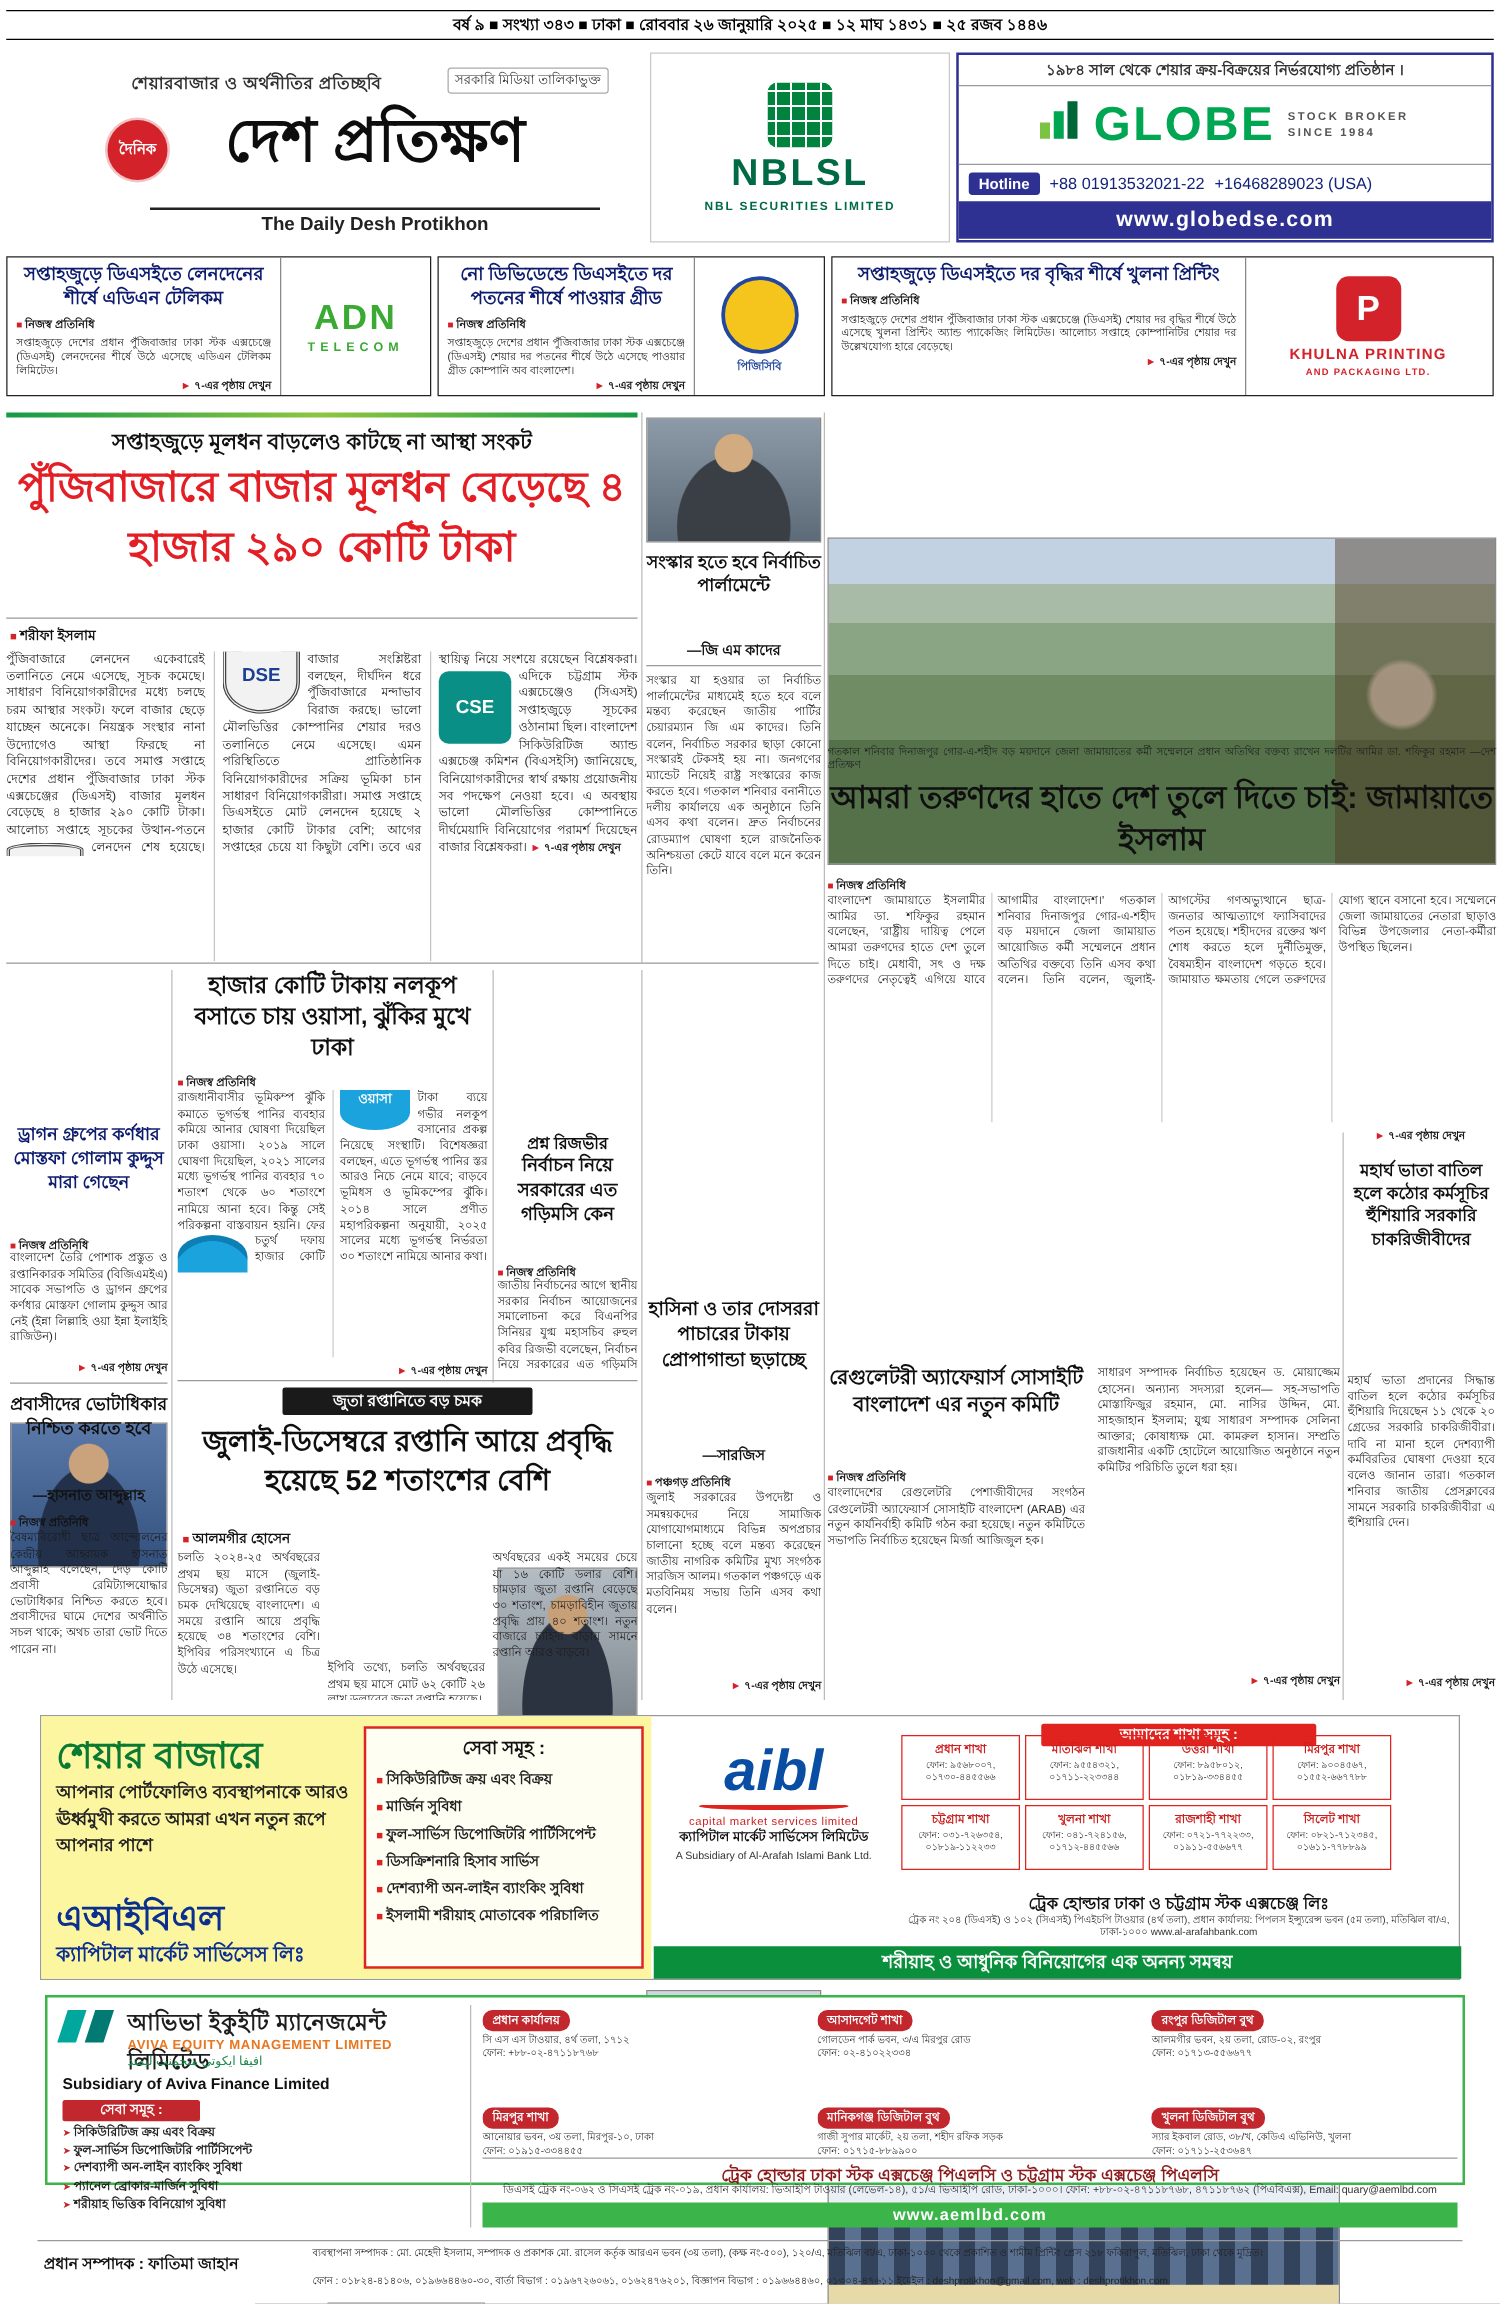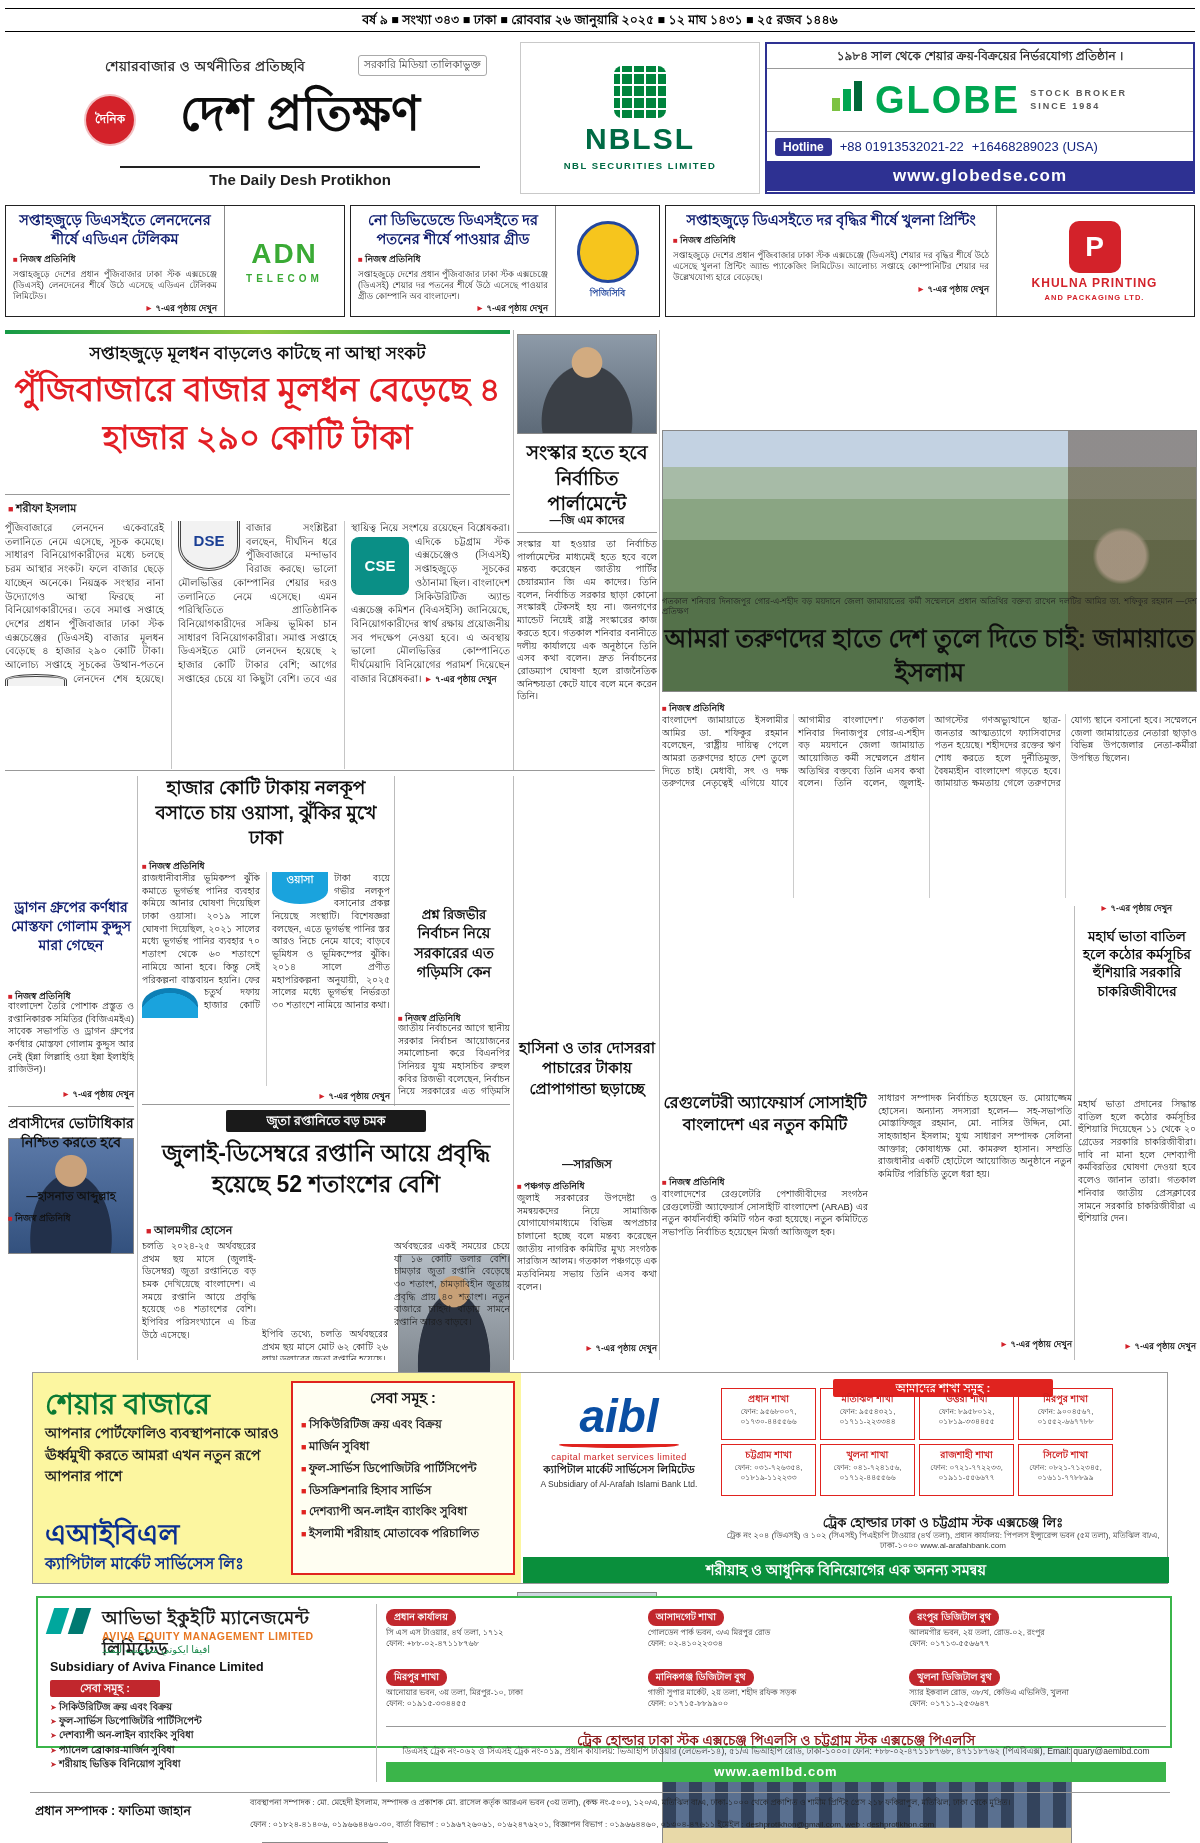--- a/index.html
+++ b/index.html
@@ -114,21 +114,21 @@
 
 .ad2{border:2px solid #3bb54a;background:#fff}
 .av-ic{display:inline-block;width:15px;height:26px;background:#00a79d;transform:skewX(-18deg);box-shadow:22px 0 0 #007a72}
 .av-bn{font-size:18px;font-weight:bold;color:#1d1d1d;letter-spacing:.5px}
 .av-en{font-size:10.5px;font-weight:bold;color:#e87722;letter-spacing:.5px}
 .av-ar{font-size:10px;color:#1d8a4e}
 .av-sub{font-size:12.5px;font-weight:bold;color:#111}
 .av-svch{background:#c1272d;color:#fff;font-size:11px;font-weight:bold;text-align:center;line-height:17px;border-radius:2px;width:110px}
 .av-item{font-size:9.8px;font-weight:bold;color:#222;line-height:1.45}
 .av-item::before{content:"➤ ";color:#c1272d;font-size:8px}
-.av-grid{display:grid;grid-template-columns:repeat(3,1fr);gap:5px}
+.av-grid{display:grid;grid-template-columns:repeat(3,1fr);gap:23px}
 .av-box{overflow:hidden;height:55px}
 .av-bname{display:inline-block;background:#c1272d;color:#fff;font-size:9.5px;font-weight:bold;padding:1px 8px;border-radius:8px;margin-bottom:2px}
 .av-bline{font-size:8px;color:#333;line-height:1.35}
 .av-trek{font-size:13.5px;font-weight:bold;color:#8b1a1a;text-align:center;border-top:1px solid #999;padding-top:3px}
 .av-detail{font-size:8.5px;color:#333;text-align:center;line-height:1.3}
 .av-web{background:#3bb54a;color:#fff;font-size:13px;font-weight:bold;text-align:center;line-height:20px;letter-spacing:1px}
 
 
 .ft-ed{font-size:12.5px;font-weight:bold}
 .ft-ln{font-size:8px;color:#222;text-align:justify;line-height:1.35}
@@ -220,21 +220,21 @@
   <div class="abs lead-body clip" style="left:5px;top:521px;width:505px;height:248px">
     <span>পুঁজিবাজারে লেনদেন একেবারেই তলানিতে নেমে এসেছে, সূচক কমেছে। সাধারণ বিনিয়োগকারীদের মধ্যে চলছে চরম আস্থার সংকট। ফলে বাজার ছেড়ে যাচ্ছেন অনেকে। নিয়ন্ত্রক সংস্থার নানা উদ্যোগেও আস্থা ফিরছে না বিনিয়োগকারীদের। তবে সমাপ্ত সপ্তাহে দেশের প্রধান পুঁজিবাজার ঢাকা স্টক এক্সচেঞ্জের (ডিএসই) বাজার মূলধন বেড়েছে ৪ হাজার ২৯০ কোটি টাকা। আলোচ্য সপ্তাহে সূচকের উত্থান-পতনে লেনদেন শেষ হয়েছে।</span>
     <span class="ilogo dse">DSE</span>
     <span>বাজার সংশ্লিষ্টরা বলছেন, দীর্ঘদিন ধরে পুঁজিবাজারে মন্দাভাব বিরাজ করছে। ভালো মৌলভিত্তির কোম্পানির শেয়ার দরও তলানিতে নেমে এসেছে। এমন পরিস্থিতিতে প্রাতিষ্ঠানিক বিনিয়োগকারীদের সক্রিয় ভূমিকা চান সাধারণ বিনিয়োগকারীরা। সমাপ্ত সপ্তাহে ডিএসইতে মোট লেনদেন হয়েছে ২ হাজার কোটি টাকার বেশি; আগের সপ্তাহের চেয়ে যা কিছুটা বেশি। তবে এর স্থায়িত্ব নিয়ে সংশয়ে রয়েছেন বিশ্লেষকরা।</span>
     <span class="ilogo cse">CSE</span>
     <span>এদিকে চট্টগ্রাম স্টক এক্সচেঞ্জেও (সিএসই) সপ্তাহজুড়ে সূচকের ওঠানামা ছিল। বাংলাদেশ সিকিউরিটিজ অ্যান্ড এক্সচেঞ্জ কমিশন (বিএসইসি) জানিয়েছে, বিনিয়োগকারীদের স্বার্থ রক্ষায় প্রয়োজনীয় সব পদক্ষেপ নেওয়া হবে। এ অবস্থায় ভালো মৌলভিত্তির কোম্পানিতে দীর্ঘমেয়াদি বিনিয়োগের পরামর্শ দিয়েছেন বাজার বিশ্লেষকরা।</span>
     <span class="see">৭-এর পৃষ্ঠায় দেখুন</span>
   </div>
 
   <div class="abs ph por2" style="left:517px;top:334px;width:140px;height:100px"></div>
-  <div class="abs h-sec" style="left:517px;top:440px;width:140px;font-size:19px">সংস্কার হতে হবে নির্বাচিত পার্লামেন্টে</div>
+  <div class="abs h-sec" style="left:517px;top:440px;width:140px;font-size:14px">সংস্কার হতে হবে নির্বাচিত পার্লামেন্টে</div>
   <div class="abs attrib" style="left:517px;top:512px;width:140px">—জি এম কাদের</div>
   <div class="hline" style="left:517px;top:532px;width:140px"></div>
   <div class="abs body-s clip" style="left:517px;top:538px;width:140px;height:230px">সংস্কার যা হওয়ার তা নির্বাচিত পার্লামেন্টের মাধ্যমেই হতে হবে বলে মন্তব্য করেছেন জাতীয় পার্টির চেয়ারম্যান জি এম কাদের। তিনি বলেন, নির্বাচিত সরকার ছাড়া কোনো সংস্কারই টেকসই হয় না। জনগণের ম্যান্ডেট নিয়েই রাষ্ট্র সংস্কারের কাজ করতে হবে। গতকাল শনিবার বনানীতে দলীয় কার্যালয়ে এক অনুষ্ঠানে তিনি এসব কথা বলেন। দ্রুত নির্বাচনের রোডম্যাপ ঘোষণা হলে রাজনৈতিক অনিশ্চয়তা কেটে যাবে বলে মনে করেন তিনি।</div>
 
   <div class="abs ph ph-rally" style="left:662px;top:330px;width:535px;height:262px"></div>
   <div class="abs caption" style="left:662px;top:596px;width:535px">গতকাল শনিবার দিনাজপুর গোর-এ-শহীদ বড় ময়দানে জেলা জামায়াতের কর্মী সম্মেলনে প্রধান অতিথির বক্তব্য রাখেন দলটির আমির ডা. শফিকুর রহমান —দেশ প্রতিক্ষণ</div>
   <div class="abs h-sec" style="left:662px;top:622px;width:535px;font-size:25px">আমরা তরুণদের হাতে দেশ তুলে দিতে চাই: জামায়াতে ইসলাম</div>
   <div class="abs rep" style="left:662px;top:698px">নিজস্ব প্রতিনিধি</div>
   <div class="abs body-s cols4 clip" style="left:662px;top:714px;width:535px;height:184px">বাংলাদেশ জামায়াতে ইসলামীর আমির ডা. শফিকুর রহমান বলেছেন, ‘রাষ্ট্রীয় দায়িত্ব পেলে আমরা তরুণদের হাতে দেশ তুলে দিতে চাই। মেধাবী, সৎ ও দক্ষ তরুণদের নেতৃত্বেই এগিয়ে যাবে আগামীর বাংলাদেশ।’ গতকাল শনিবার দিনাজপুর গোর-এ-শহীদ বড় ময়দানে জেলা জামায়াত আয়োজিত কর্মী সম্মেলনে প্রধান অতিথির বক্তব্যে তিনি এসব কথা বলেন। তিনি বলেন, জুলাই-আগস্টের গণঅভ্যুত্থানে ছাত্র-জনতার আত্মত্যাগে ফ্যাসিবাদের পতন হয়েছে। শহীদদের রক্তের ঋণ শোধ করতে হলে দুর্নীতিমুক্ত, বৈষম্যহীন বাংলাদেশ গড়তে হবে। জামায়াত ক্ষমতায় গেলে তরুণদের যোগ্য স্থানে বসানো হবে। সম্মেলনে জেলা জামায়াতের নেতারা ছাড়াও বিভিন্ন উপজেলার নেতা-কর্মীরা উপস্থিত ছিলেন।</div>
   <div class="abs see" style="left:1077px;top:902px;width:118px;text-align:center">৭-এর পৃষ্ঠায় দেখুন</div>
@@ -265,20 +265,21 @@
   <div class="abs body-s clip" style="left:398px;top:1022px;width:112px;height:78px">জাতীয় নির্বাচনের আগে স্থানীয় সরকার নির্বাচন আয়োজনের সমালোচনা করে বিএনপির সিনিয়র যুগ্ম মহাসচিব রুহুল কবির রিজভী বলেছেন, নির্বাচন নিয়ে সরকারের এত গড়িমসি কেন।</div>
 
   <div class="vline" style="left:137px;top:776px;height:584px"></div>
   <div class="vline" style="left:394px;top:776px;height:330px"></div>
   <div class="vline" style="left:513px;top:776px;height:584px"></div>
 
   <div class="hline" style="left:8px;top:1106px;width:126px"></div>
   <div class="abs h-sec" style="left:8px;top:1114px;width:126px;font-size:14px">প্রবাসীদের ভোটাধিকার নিশ্চিত করতে হবে</div>
   <div class="abs attrib" style="left:8px;top:1188px;width:126px">—হাসনাত আব্দুল্লাহ</div>
   <div class="abs rep" style="left:8px;top:1208px">নিজস্ব প্রতিনিধি</div>
+  <div class="abs body-s clip" style="left:8px;top:1224px;width:126px;height:136px">বৈষম্যবিরোধী ছাত্র আন্দোলনের কেন্দ্রীয় আহ্বায়ক হাসনাত আব্দুল্লাহ বলেছেন, দেড় কোটি প্রবাসী রেমিট্যান্সযোদ্ধার ভোটাধিকার নিশ্চিত করতে হবে। প্রবাসীদের ঘামে দেশের অর্থনীতি সচল থাকে; অথচ তারা ভোট দিতে পারেন না।</div>
 
   <div class="hline" style="left:142px;top:1104px;width:368px"></div>
   <div class="abs kbar" style="left:226px;top:1110px;width:200px;height:22px">জুতা রপ্তানিতে বড় চমক</div>
   <div class="abs h-sec" style="left:142px;top:1138px;width:368px;font-size:23px">জুলাই-ডিসেম্বরে রপ্তানি আয়ে প্রবৃদ্ধি হয়েছে 52 শতাংশের বেশি</div>
   <div class="abs byline" style="left:146px;top:1222px">আলমগীর হোসেন</div>
   <div class="abs body-s clip" style="left:142px;top:1240px;width:114px;height:120px">চলতি ২০২৪-২৫ অর্থবছরের প্রথম ছয় মাসে (জুলাই-ডিসেম্বর) জুতা রপ্তানিতে বড় চমক দেখিয়েছে বাংলাদেশ। এ সময়ে রপ্তানি আয়ে প্রবৃদ্ধি হয়েছে ৩৪ শতাংশের বেশি। ইপিবির পরিসংখ্যানে এ চিত্র উঠে এসেছে।</div>
   <div class="abs ph ph-shoes" style="left:262px;top:1240px;width:126px;height:84px"></div>
   <div class="abs body-s clip" style="left:262px;top:1328px;width:126px;height:32px">ইপিবি তথ্যে, চলতি অর্থবছরের প্রথম ছয় মাসে মোট ৬২ কোটি ২৬ লাখ ডলারের জুতা রপ্তানি হয়েছে।</div>
   <div class="abs body-s clip" style="left:394px;top:1240px;width:116px;height:120px">অর্থবছরের একই সময়ের চেয়ে যা ১৬ কোটি ডলার বেশি। চামড়ার জুতা রপ্তানি বেড়েছে ৩০ শতাংশ, চামড়াবিহীন জুতায় প্রবৃদ্ধি প্রায় ৪০ শতাংশ। নতুন বাজারে চাহিদা বাড়ায় সামনে রপ্তানি আরও বাড়বে।</div>
 

